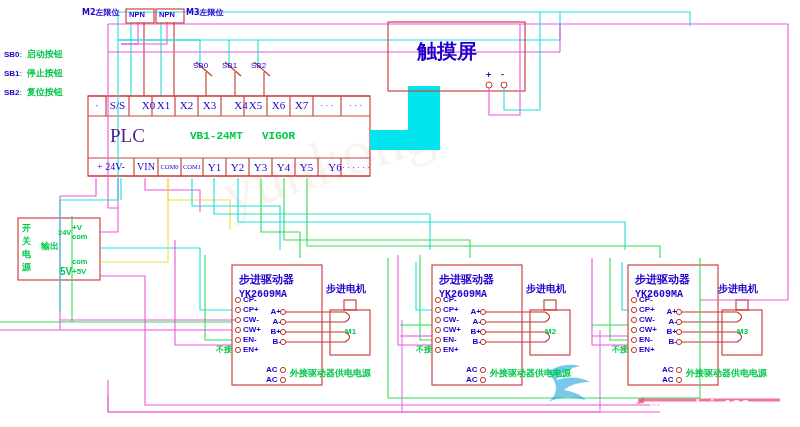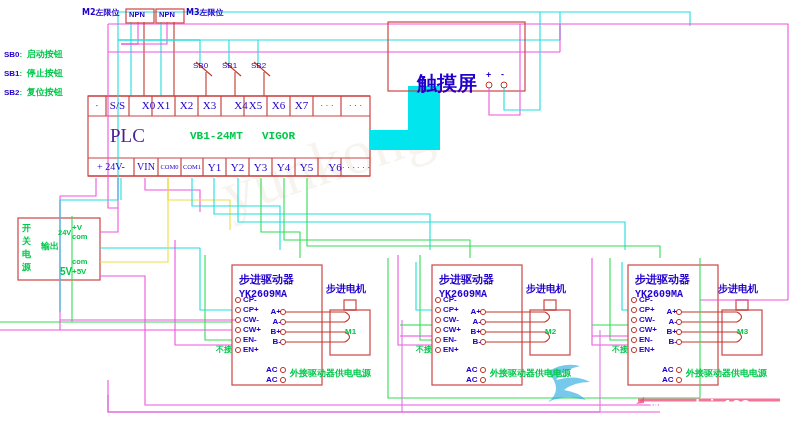--- a/index.html
+++ b/index.html
@@ -304,21 +304,21 @@
     <div class="term" style="left:203px;top:162px;width:23px;font-size:11px;">Y1</div>
     <div class="term" style="left:226px;top:162px;width:23px;font-size:11px;">Y2</div>
     <div class="term" style="left:249px;top:162px;width:23px;font-size:11px;">Y3</div>
     <div class="term" style="left:272px;top:162px;width:23px;font-size:11px;">Y4</div>
     <div class="term" style="left:295px;top:162px;width:23px;font-size:11px;">Y5</div>
     <div class="term" style="left:318px;top:162px;width:34px;font-size:11px;">Y6</div>
     <div class="term" style="left:341px;top:163px;width:15px;font-size:9px;">· · ·</div>
     <div class="term" style="left:356px;top:163px;width:15px;font-size:9px;">· · ·</div>
   </div>
 
-  <div class="lbl cn" style="left:417px;top:41px;font-size:20px;color:#2200cc;margin-top:32px;">触摸屏</div>
+  <div class="lbl cn" style="left:417px;top:41px;font-size:20px;color:#2200cc;">触摸屏</div>
   <div class="lbl blue" style="left:486px;top:71px;font-size:9px;font-weight:bold;">+</div>
   <div class="lbl blue" style="left:501px;top:70px;font-size:9px;font-weight:bold;">-</div>
 
   <div>
     <div class="cn green" style="position:absolute;left:22px;top:222px;font-size:9px;line-height:13px;width:11px;">开关电源</div>
     <div class="cn green" style="position:absolute;left:41px;top:240px;font-size:9px;">输出</div>
     <div class="green" style="position:absolute;left:58px;top:228px;font-size:7.5px;font-weight:bold;">24V</div>
     <div class="green" style="position:absolute;left:72px;top:223px;font-size:8px;font-weight:bold;">+V</div>
     <div class="green" style="position:absolute;left:72px;top:232px;font-size:7.5px;font-weight:bold;">com</div>
     <div class="green" style="position:absolute;left:60px;top:266px;font-size:10px;font-weight:bold;">5V</div>

